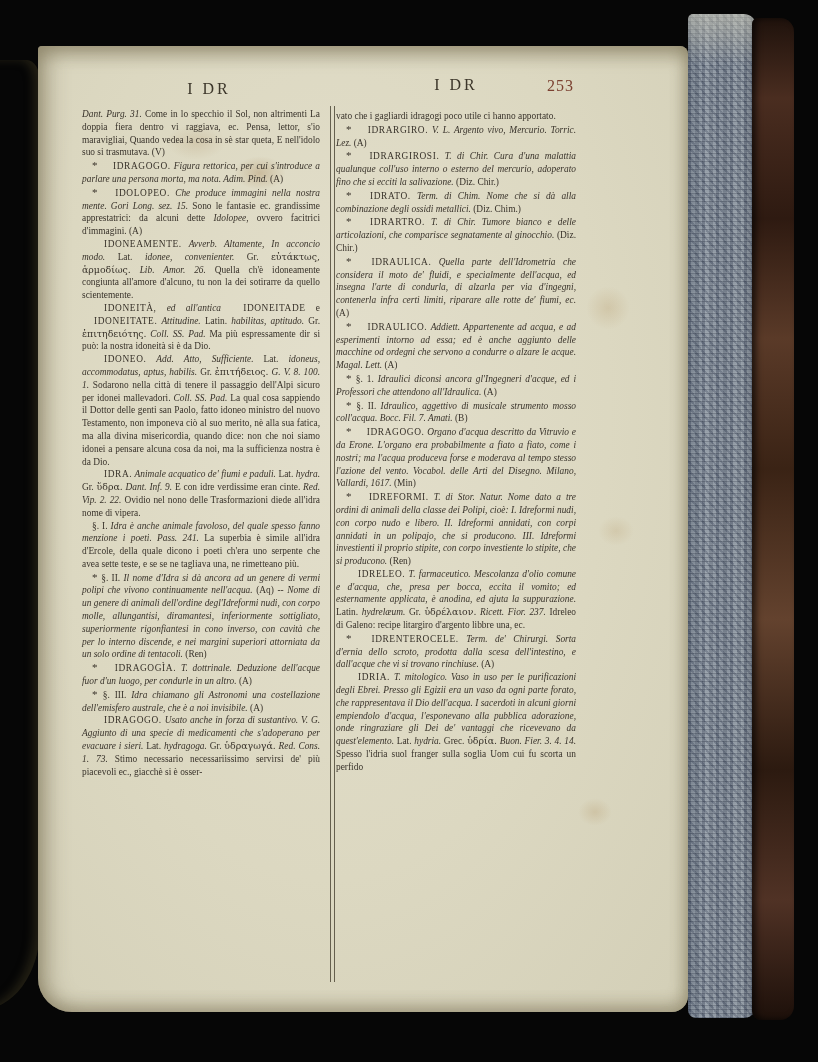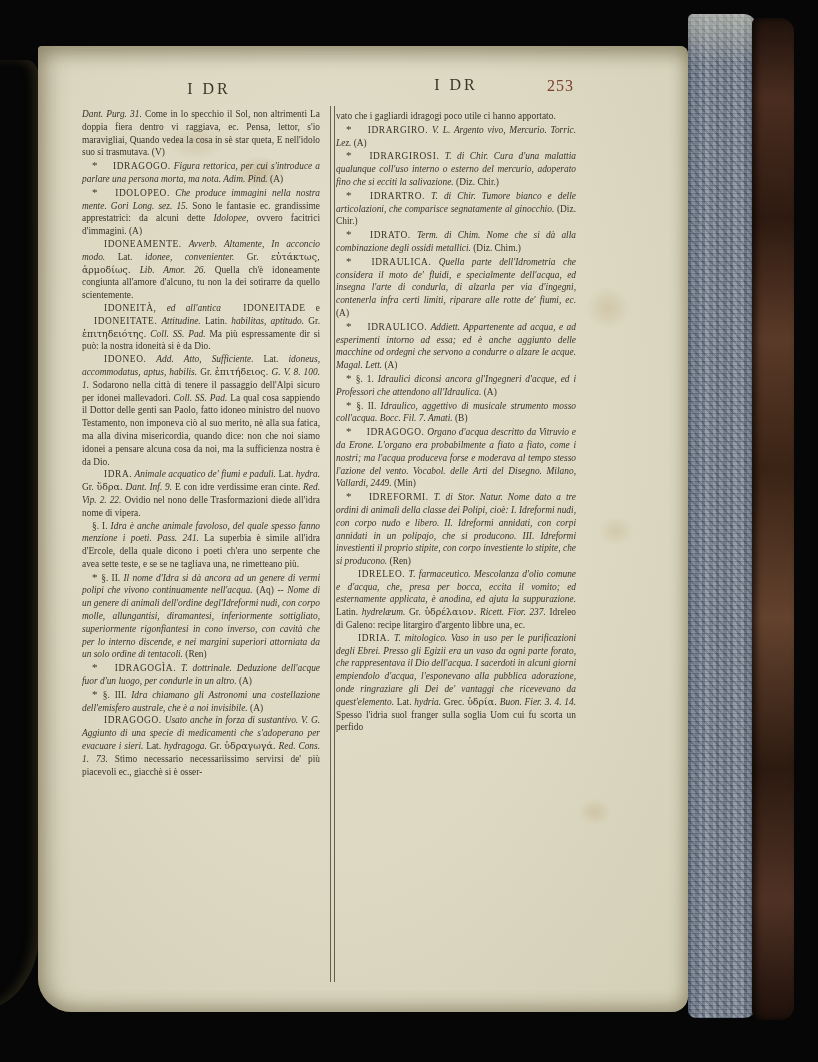--- a/index.html
+++ b/index.html
@@ -87,28 +87,29 @@
         <p class="para"><span class="rm">§. I. </span><span class="it">Idra è anche animale favoloso, del quale spesso fanno menzione i poeti. Pass. 241.</span><span class="rm"> La superbia è simile all'idra d'Ercole, della quale dicono i poeti ch'era uno serpente che avea sette teste, e se se ne tagliava una, ne rimetteano più.</span></p>
         <p class="para"><span class="st">* </span><span class="rm">§. II. </span><span class="it">Il nome d'Idra si dà ancora ad un genere di vermi polipi che vivono continuamente nell'acqua.</span><span class="rm"> (Aq) -- </span><span class="it">Nome di un genere di animali dell'ordine degl'Idreformi nudi, con corpo molle, allungantisi, diramantesi, inferiormente sottigliato, superiormente rigonfiantesi in cono inverso, con cavità che per lo interno discende, e nei margini superiori attorniata da un solo ordine di tentacoli.</span><span class="rm"> (Ren)</span></p>
         <p class="para"><span class="st">* </span><span class="hw">IDRAGOGÌA.</span><span class="rm"> </span><span class="it">T. dottrinale. Deduzione dell'acque fuor d'un luogo, per condurle in un altro.</span><span class="rm"> (A)</span></p>
         <p class="para"><span class="st">* </span><span class="rm">§. III. </span><span class="it">Idra chiamano gli Astronomi una costellazione dell'emisfero australe, che è a noi invisibile.</span><span class="rm"> (A)</span></p>
         <p class="para"><span class="hw">IDRAGOGO.</span><span class="it"> Usato anche in forza di sustantivo. V. G. Aggiunto di una specie di medicamenti che s'adoperano per evacuare i sieri.</span><span class="rm"> Lat. </span><span class="it">hydragoga.</span><span class="rm"> Gr. </span><span class="gk">ὑδραγωγά.</span><span class="rm"> </span><span class="it">Red. Cons. 1. 73.</span><span class="rm"> Stimo necessario necessariissimo servirsi de' più piacevoli ec., giacchè si è osser-</span></p>
       </div>
     <div class="col col-right">
         <p class="para cont"><span class="rm">vato che i gagliardi idragogi poco utile ci hanno apportato.</span></p>
         <p class="para"><span class="st">* </span><span class="hw">IDRARGIRO.</span><span class="it"> V. L. Argento vivo, Mercurio. Torric. Lez.</span><span class="rm"> (A)</span></p>
         <p class="para"><span class="st">* </span><span class="hw">IDRARGIROSI.</span><span class="it"> T. di Chir. Cura d'una malattia qualunque coll'uso interno o esterno del mercurio, adoperato fino che si ecciti la salivazione.</span><span class="rm"> (Diz. Chir.)</span></p>
+        <p class="para"><span class="st">* </span><span class="hw">IDRATO.</span><span class="it"> Term. di Chim. Nome che si dà alla combinazione degli ossidi metallici.</span><span class="rm"> (Diz. Chim.)</span></p>
         <p class="para"><span class="st">* </span><span class="hw">IDRARTRO.</span><span class="it"> T. di Chir. Tumore bianco e delle articolazioni, che comparisce segnatamente al ginocchio.</span><span class="rm"> (Diz. Chir.)</span></p>
-        <p class="para"><span class="st">* </span><span class="hw">IDRATO.</span><span class="it"> Term. di Chim. Nome che si dà alla combinazione degli ossidi metallici.</span><span class="rm"> (Diz. Chim.)</span></p>
         <p class="para"><span class="st">* </span><span class="hw">IDRAULICA.</span><span class="it"> Quella parte dell'Idrometria che considera il moto de' fluidi, e specialmente dell'acqua, ed insegna l'arte di condurla, di alzarla per via d'ingegni, contenerla infra certi limiti, riparare alle rotte de' fiumi, ec.</span><span class="rm"> (A)</span></p>
         <p class="para"><span class="st">* </span><span class="hw">IDRAULICO.</span><span class="it"> Addiett. Appartenente ad acqua, e ad esperimenti intorno ad essa; ed è anche aggiunto delle macchine od ordegni che servono a condurre o alzare le acque. Magal. Lett.</span><span class="rm"> (A)</span></p>
         <p class="para"><span class="st">* </span><span class="rm">§. 1. </span><span class="it">Idraulici diconsi ancora gl'Ingegneri d'acque, ed i Professori che attendono all'Idraulica.</span><span class="rm"> (A)</span></p>
         <p class="para"><span class="st">* </span><span class="rm">§. II. </span><span class="it">Idraulico, aggettivo di musicale strumento mosso coll'acqua. Bocc. Fil. 7. Amati.</span><span class="rm"> (B)</span></p>
-        <p class="para"><span class="st">* </span><span class="hw">IDRAGOGO.</span><span class="it"> Organo d'acqua descritto da Vitruvio e da Erone. L'organo era probabilmente a fiato a fiato, come i nostri; ma l'acqua produceva forse e moderava al tempo stesso l'azione del vento. Vocabol. delle Arti del Disegno. Milano, Vallardi, 2449.</span><span class="rm"> (Min)</span></p>
+        <p class="para"><span class="st">* </span><span class="hw">IDRAGOGO.</span><span class="it"> Organo d'acqua descritto da Vitruvio e da Erone. L'organo era probabilmente a fiato a fiato, come i nostri; ma l'acqua produceva forse e moderava al tempo stesso l'azione del vento. Vocabol. delle Arti del Disegno. Milano, Vallardi, 1617.</span><span class="rm"> (Min)</span></p>
         <p class="para"><span class="st">* </span><span class="hw">IDREFORMI.</span><span class="it"> T. di Stor. Natur. Nome dato a tre ordini di animali della classe dei Polipi, cioè: I. Idreformi nudi, con corpo nudo e libero. II. Idreformi annidati, con corpi annidati in un polipajo, che si producono. III. Idreformi investienti il proprio stipite, con corpo investiente lo stipite, che si producono.</span><span class="rm"> (Ren)</span></p>
         <p class="para"><span class="hw">IDRELEO.</span><span class="it"> T. farmaceutico. Mescolanza d'olio comune e d'acqua, che, presa per bocca, eccita il vomito; ed esternamente applicata, è anodina, ed ajuta la suppurazione.</span><span class="rm"> Latin. </span><span class="it">hydrelæum.</span><span class="rm"> Gr. </span><span class="gk">ὑδρέλαιον.</span><span class="rm"> </span><span class="it">Ricett. Fior. 237.</span><span class="rm"> Idreleo di Galeno: recipe litargiro d'argento libbre una, ec.</span></p>
+        <p class="para"><span class="st">* </span><span class="hw">IDRENTEROCELE.</span><span class="it"> Term. de' Chirurgi. Sorta d'ernia dello scroto, prodotta dalla scesa dell'intestino, e dall'acque che vi si trovano rinchiuse.</span><span class="rm"> (A)</span></p>
         <p class="para"><span class="hw">IDRIA.</span><span class="it"> T. mitologico. Vaso in uso per le purificazioni degli Ebrei. Presso gli Egizii era un vaso da ogni parte forato, che rappresentava il Dio dell'acqua. I sacerdoti in alcuni giorni empiendolo d'acqua, l'esponevano alla pubblica adorazione, onde ringraziare gli Dei de' vantaggi che ricevevano da quest'elemento.</span><span class="rm"> Lat. </span><span class="it">hydria.</span><span class="rm"> Grec. </span><span class="gk">ὑδρία.</span><span class="rm"> </span><span class="it">Buon. Fier. 3. 4. 14.</span><span class="rm"> Spesso l'idria suol franger sulla soglia Uom cui fu scorta un perfido</span></p>
       </div>
   </div>
 
   <div class="page-fore-edge"></div>
   <div class="leather-spine"></div>
 </div>
 
 </body></html>

